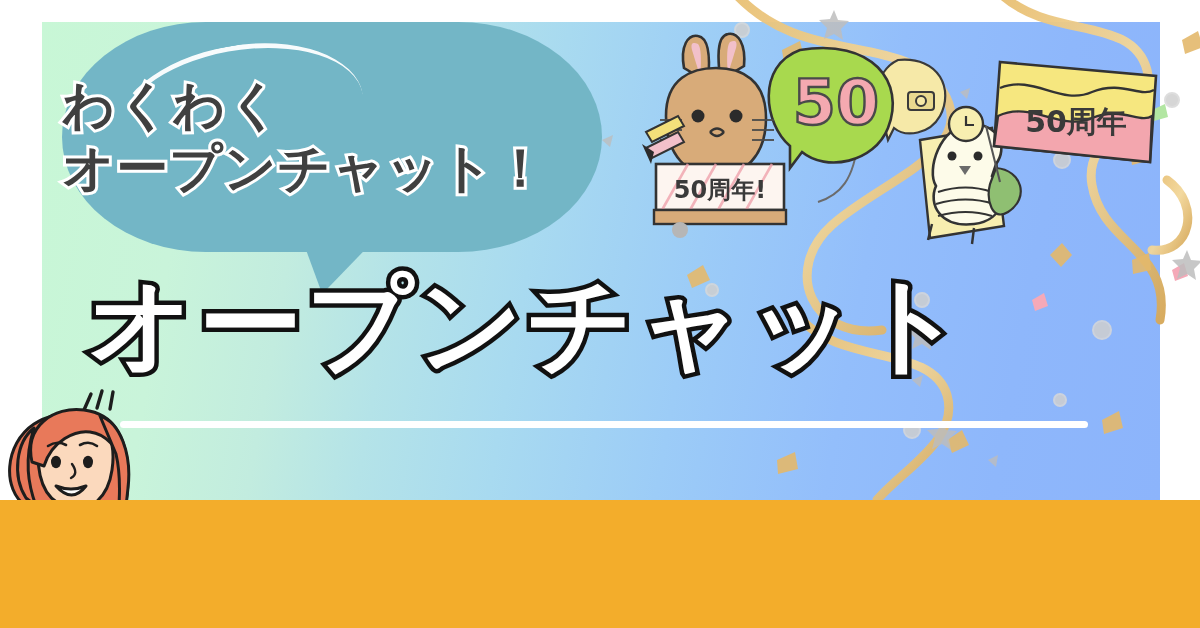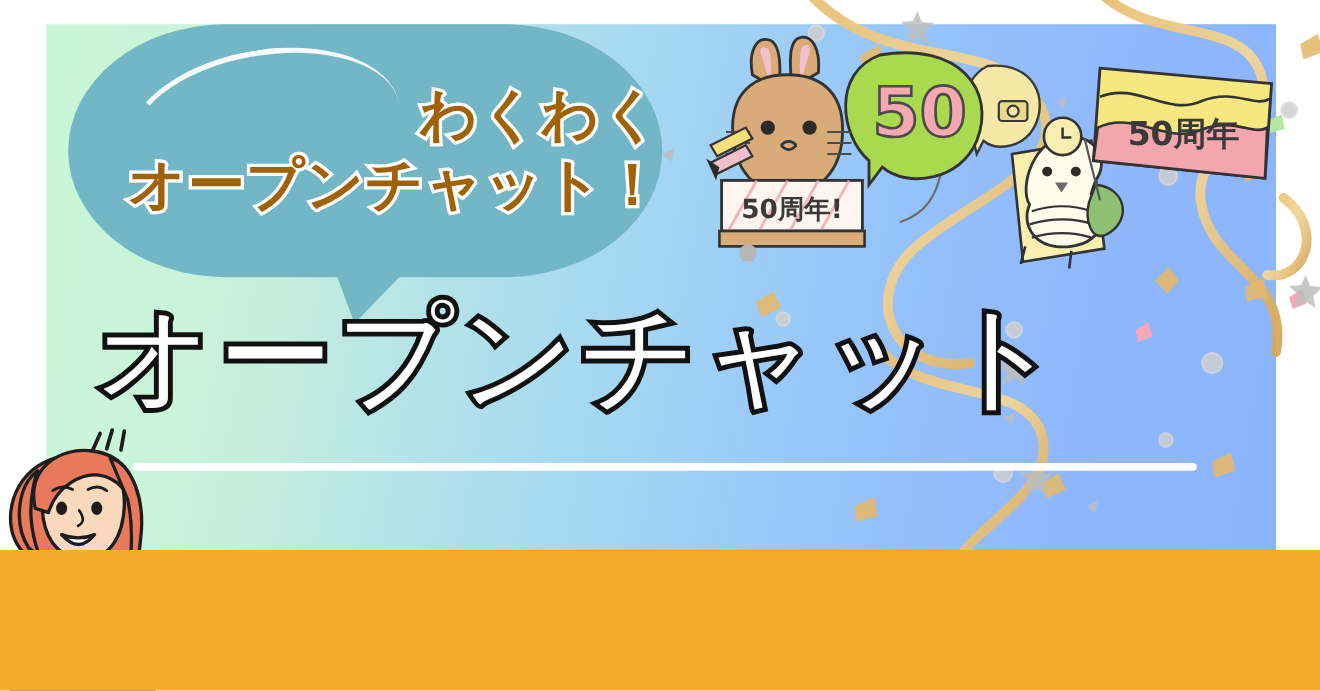--- a/index.html
+++ b/index.html
@@ -70,40 +70,40 @@
     border-top: 5px solid #ffffff;
     border-left: 4px solid rgba(255,255,255,0.0);
     border-radius: 160px 160px 0 0 / 90px 90px 0 0;
     transform: rotate(-10deg);
     opacity: .95;
   }
   #bubble-text {
     position: absolute;
     left: 0; top: 52px;
     width: 540px;
-    text-align: right;
+    text-align: left;
     line-height: 1.22;
     font-size: 52px;
     font-weight: 700;
     letter-spacing: 2px;
-    color: #a16207;
+    color: #404040;
     -webkit-text-stroke: 6px #ffffff;
     paint-order: stroke fill;
     text-shadow: 0 0 1px #ffffff;
   }
   #bubble-text .l2 { letter-spacing: 1px; }
 
   
   #headline {
     position: absolute;
     left: 88px; top: 272px;
     width: 1030px;
     font-size: 104px;
     line-height: 1;
-    font-weight: 400;
+    font-weight: 700;
     color: #ffffff;
     -webkit-text-stroke: 9px #111111;
     paint-order: stroke fill;
     letter-spacing: 4px;
     white-space: nowrap;
   }
 
   
   #rule {
     position: absolute;

